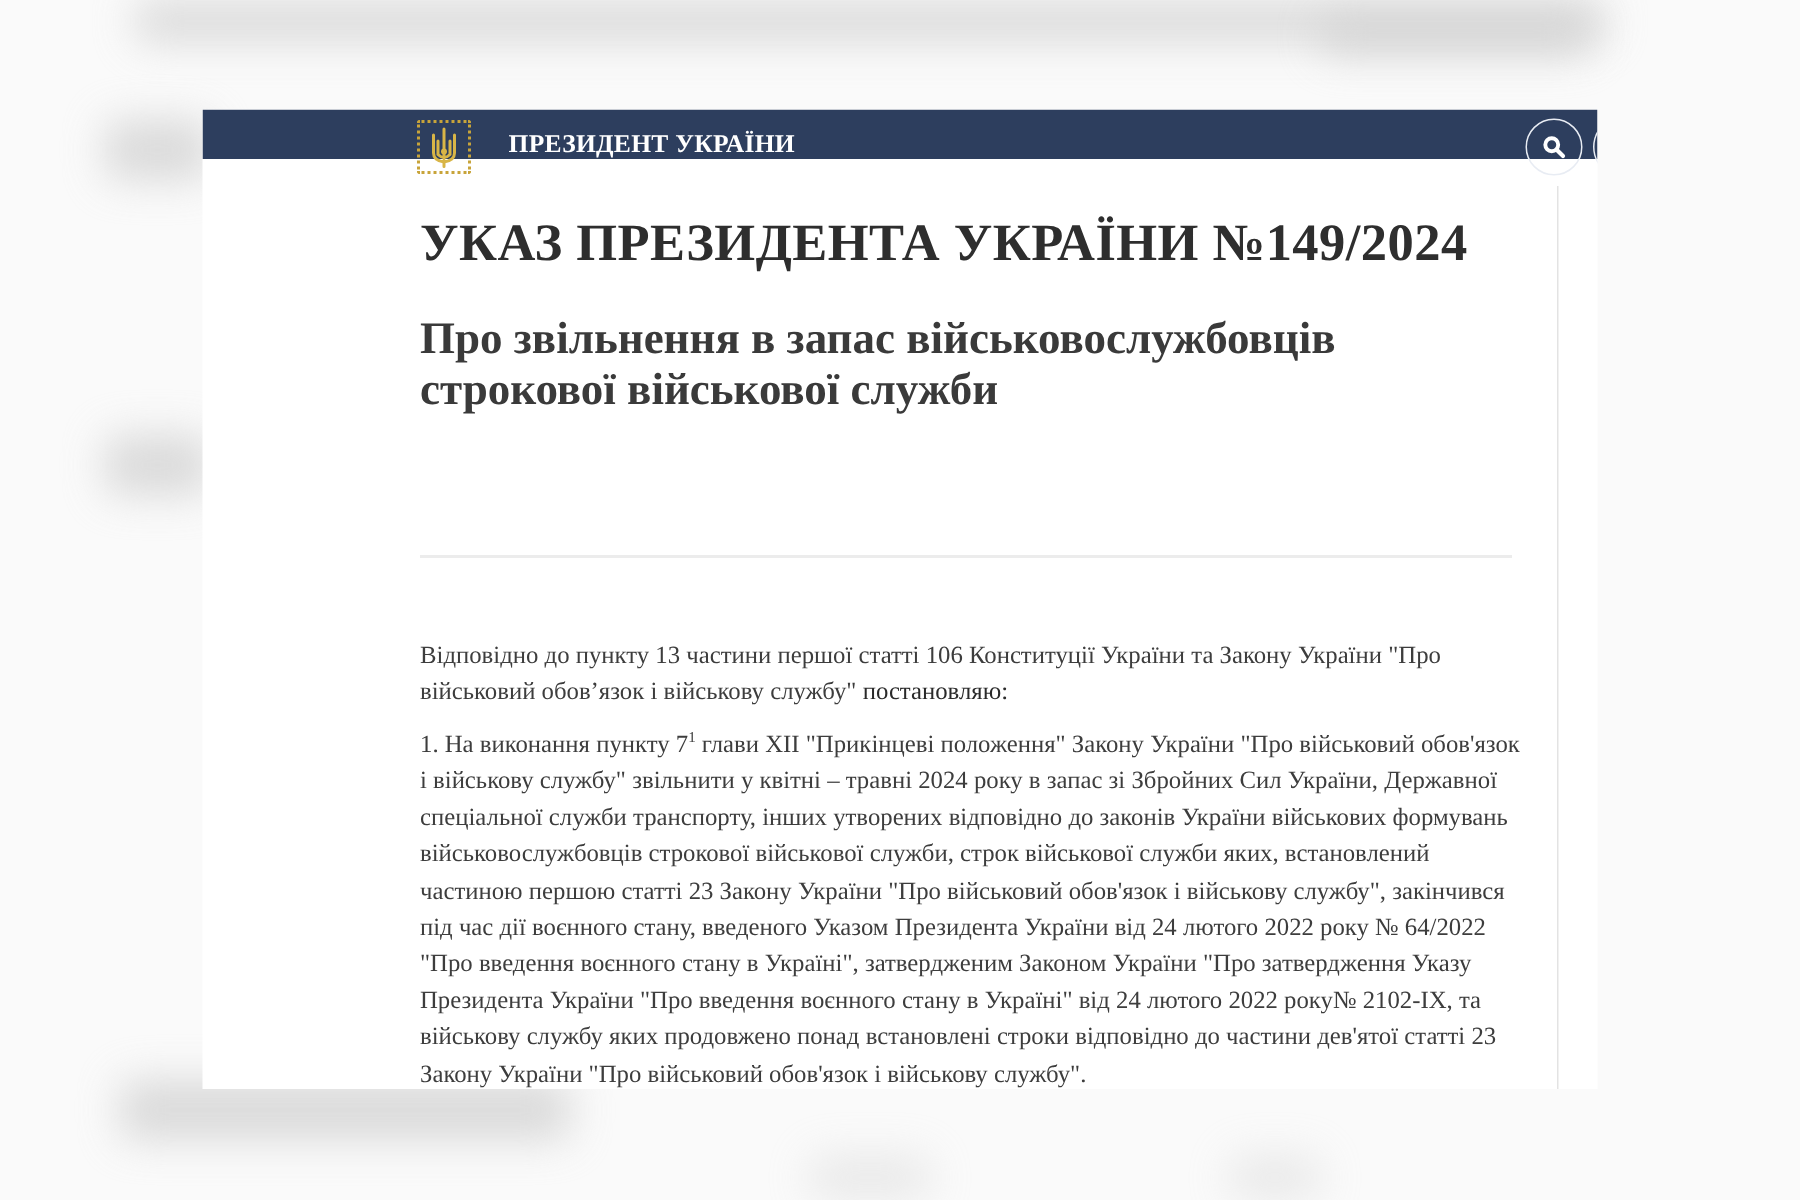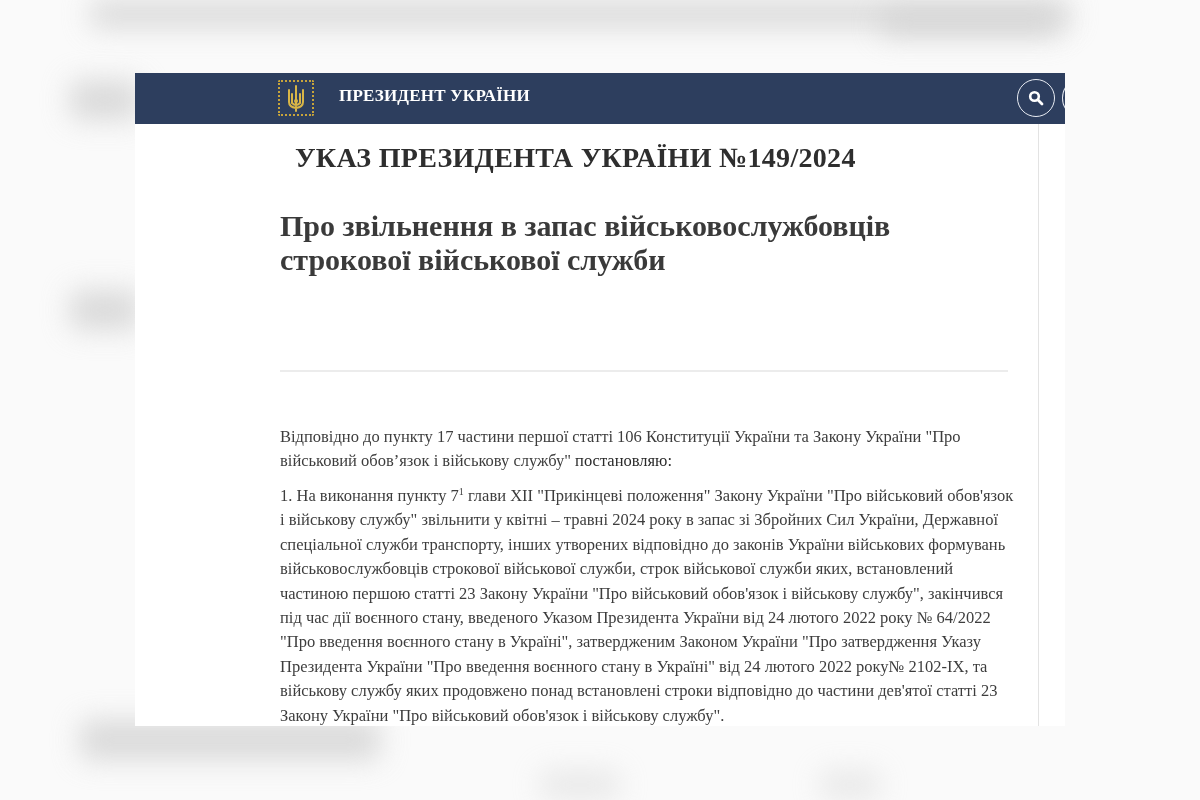--- a/index.html
+++ b/index.html
@@ -9,21 +9,21 @@
     
     .backdrop { position: absolute; inset: 0; background: #fafafa; overflow: hidden; }
     .blur-bar { position: absolute; background: #cfcfcf; filter: blur(14px); border-radius: 6px; opacity: .75; }
 
     
     .card {
       position: absolute; left: 135px; top: 73px; width: 930px; height: 653px;
       background: #ffffff; overflow: hidden;
     }
     .site-header {
-      position: absolute; left: 0; top: 0; width: 930px; height: 51px;
+      position: absolute; left: 0; top: 0; width: 930px; height: 33px;
       background: #2d3e5e;
     }
     .emblem {
       position: absolute; left: 143px; top: 7px; width: 36px; height: 36px;
       border: 2px dotted #c8a43a; border-radius: 2px;
       display: flex; align-items: center; justify-content: center;
     }
     .site-title {
       position: absolute; left: 204px; top: 13px;
       color: #ffffff; font-family: "Liberation Serif", serif; font-weight: bold;
@@ -38,21 +38,21 @@
       position: absolute; left: 927px; top: 10px; width: 20px; height: 30px;
       border: 1.5px solid #e8ecf3; border-radius: 50%;
     }
     .vdivider {
       position: absolute; left: 903px; top: 51px; width: 1px; height: 602px; background: #e3e3e3;
     }
 
     .doc { position: absolute; left: 145px; top: 51px; width: 730px; color: #3b3b3b; }
     .doc-title {
       position: absolute; left: 0; top: 18px; white-space: nowrap;
-      font-family: "Liberation Serif", serif; font-size: 28px; color: #2e2e2e; letter-spacing: 0.3px; margin-left: 15px;
+      font-family: "Liberation Serif", serif; font-size: 35px; color: #2e2e2e; letter-spacing: 0.3px;
     }
     .doc-subtitle {
       position: absolute; left: 0; top: 85px; width: 730px;
       font-family: "Liberation Serif", serif; font-size: 30px; line-height: 34px; color: #3a3a3a;
     }
     .hr { position: absolute; left: 0; top: 246px; width: 728px; height: 2px; background: #ececec; }
 
     .body-text {
       position: absolute; left: 0; width: 740px;
       font-family: "Liberation Serif", serif; font-size: 16.5px; line-height: 24.4px; color: #3d3d3d;
@@ -93,17 +93,17 @@
     <div class="extra-btn"></div>
   </header>
 
   <div class="vdivider"></div>
 
   <article class="doc">
     <h1 class="doc-title">УКАЗ ПРЕЗИДЕНТА УКРАЇНИ №149/2024</h1>
     <h2 class="doc-subtitle">Про звільнення в запас військовослужбовців строкової військової служби</h2>
     <div class="hr"></div>
 
-    <p class="body-text p1"><span>Відповідно до пункту 17 частини першої статті 106 Конституції України та Закону України "Про військовий обов’язок і військову службу" </span><b>постановляю:</b></p>
+    <p class="body-text p1"><span>Відповідно до пункту 13 частини першої статті 106 Конституції України та Закону України "Про військовий обов’язок і військову службу" </span><b>постановляю:</b></p>
 
     <p class="body-text p2"><span>1. На виконання пункту 7</span><sup>1</sup><span> глави XII "Прикінцеві положення" Закону України "Про військовий обов'язок і військову службу" звільнити у квітні – травні 2024 року в запас зі Збройних Сил України, Державної спеціальної служби транспорту, інших утворених відповідно до законів України військових формувань військовослужбовців строкової військової служби, строк військової служби яких, встановлений частиною першою статті 23 Закону України "Про військовий обов'язок і військову службу", закінчився під час дії воєнного стану, введеного Указом Президента України від 24 лютого 2022 року № 64/2022 "Про введення воєнного стану в Україні", затвердженим Законом України "Про затвердження Указу Президента України "Про введення воєнного стану в Україні" від 24 лютого 2022 року№ 2102-IX, та військову службу яких продовжено понад встановлені строки відповідно до частини дев'ятої статті 23 Закону України "Про військовий обов'язок і військову службу".</span></p>
   </article>
 </div>
 
 </body></html>

